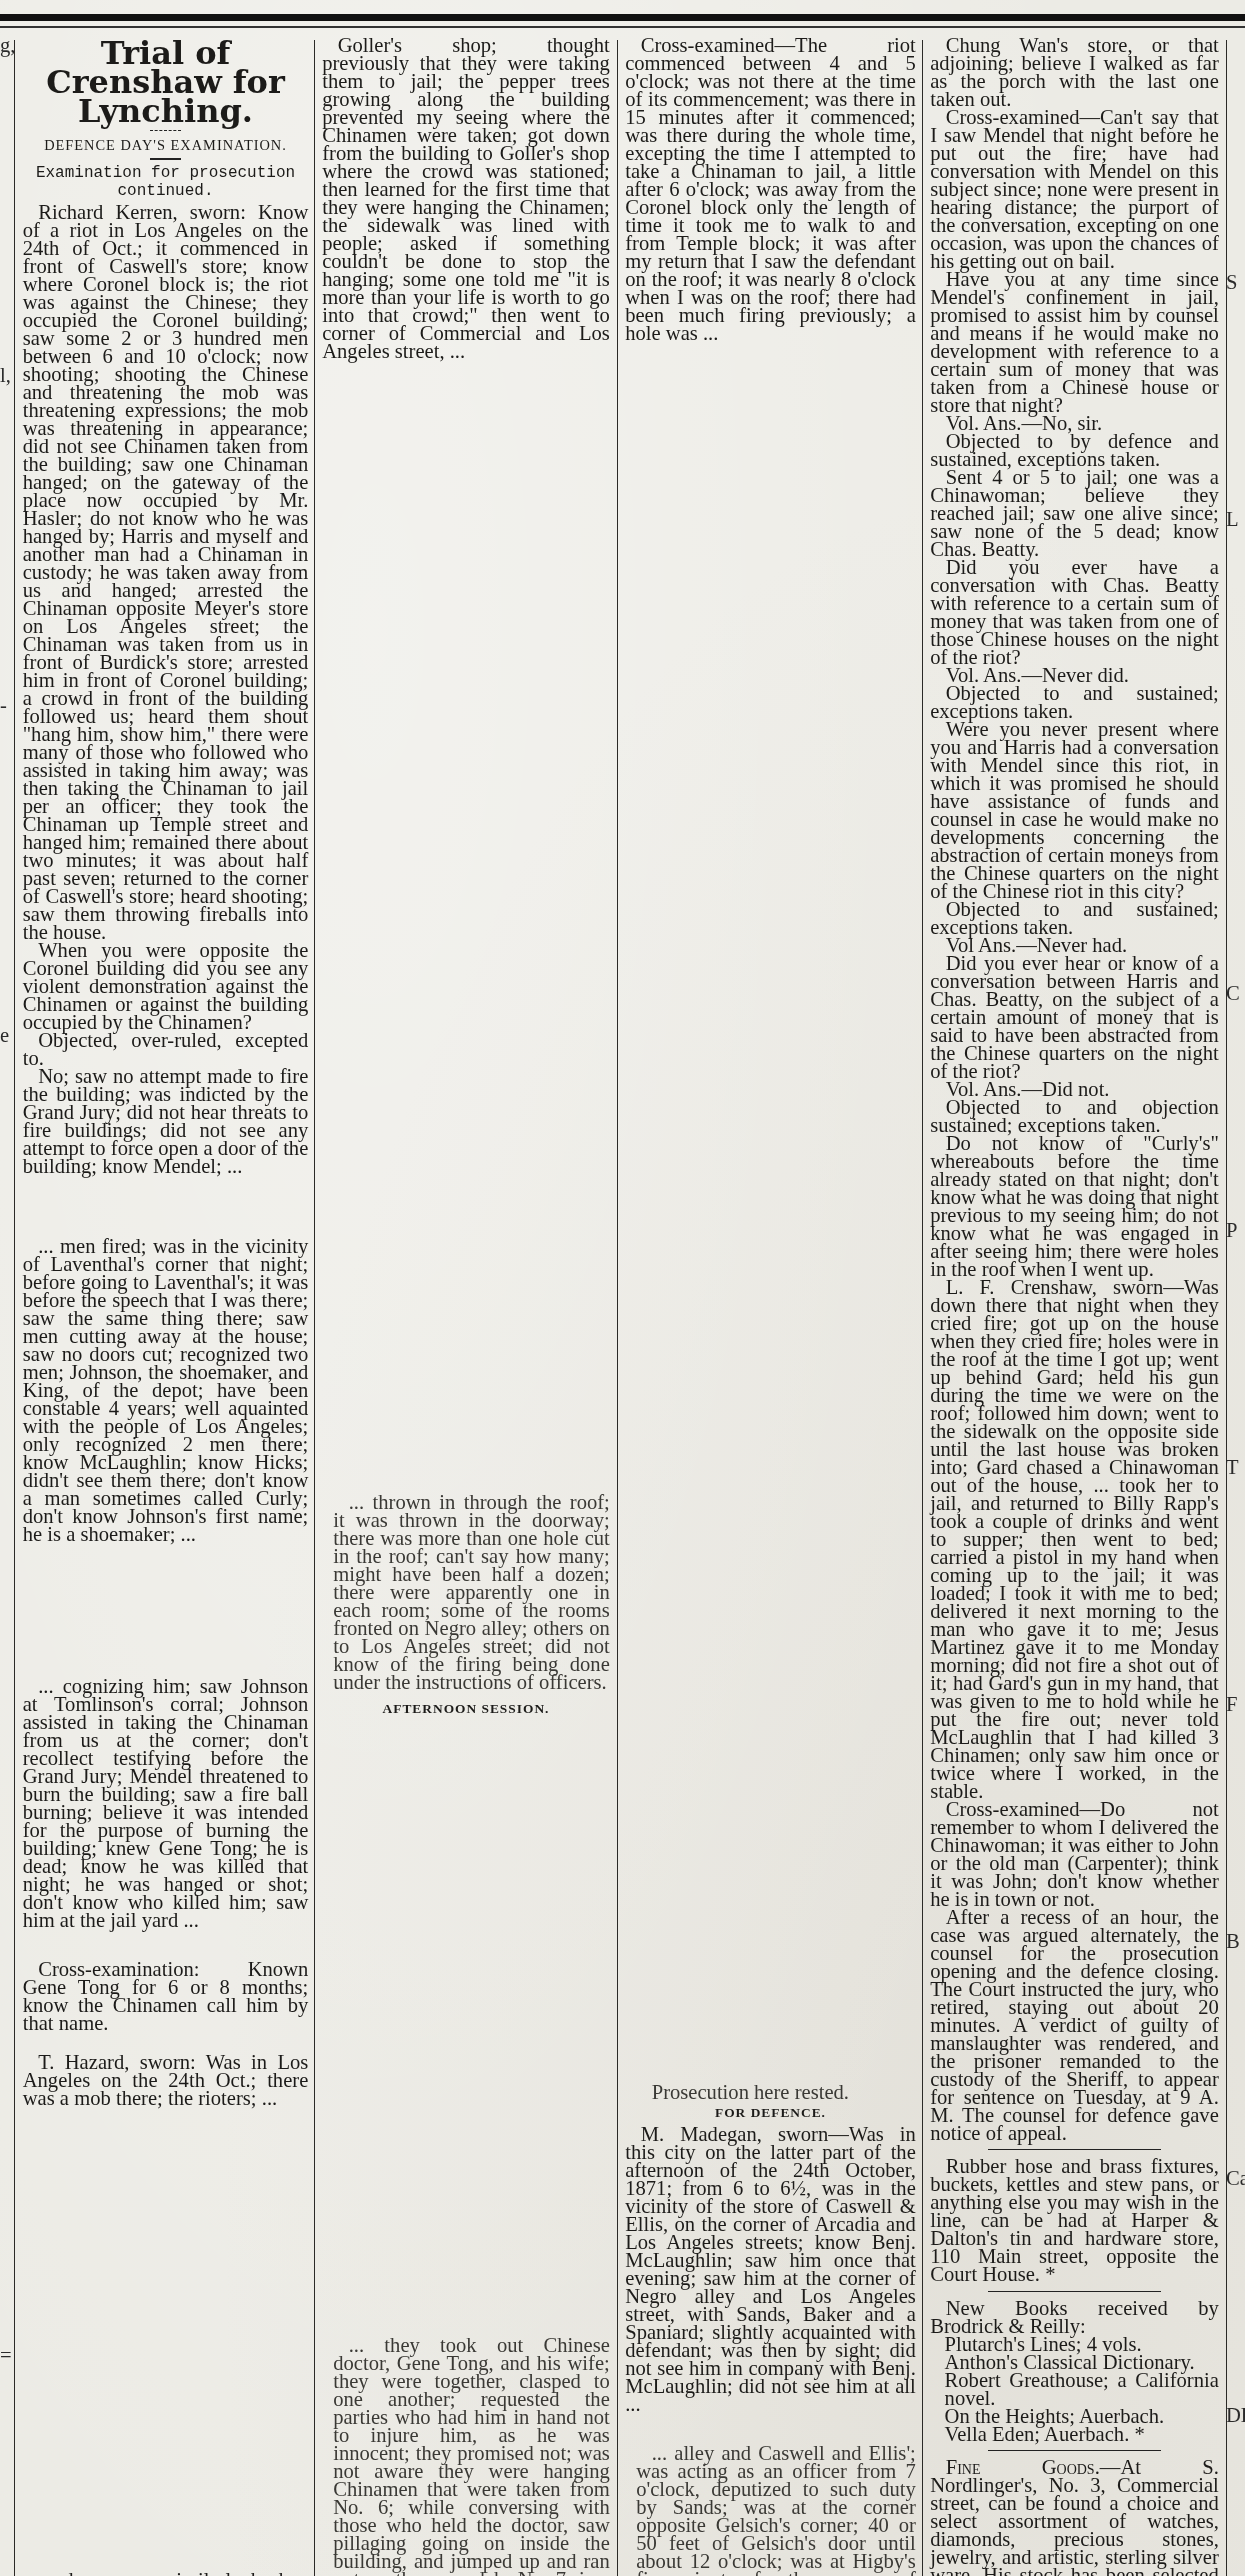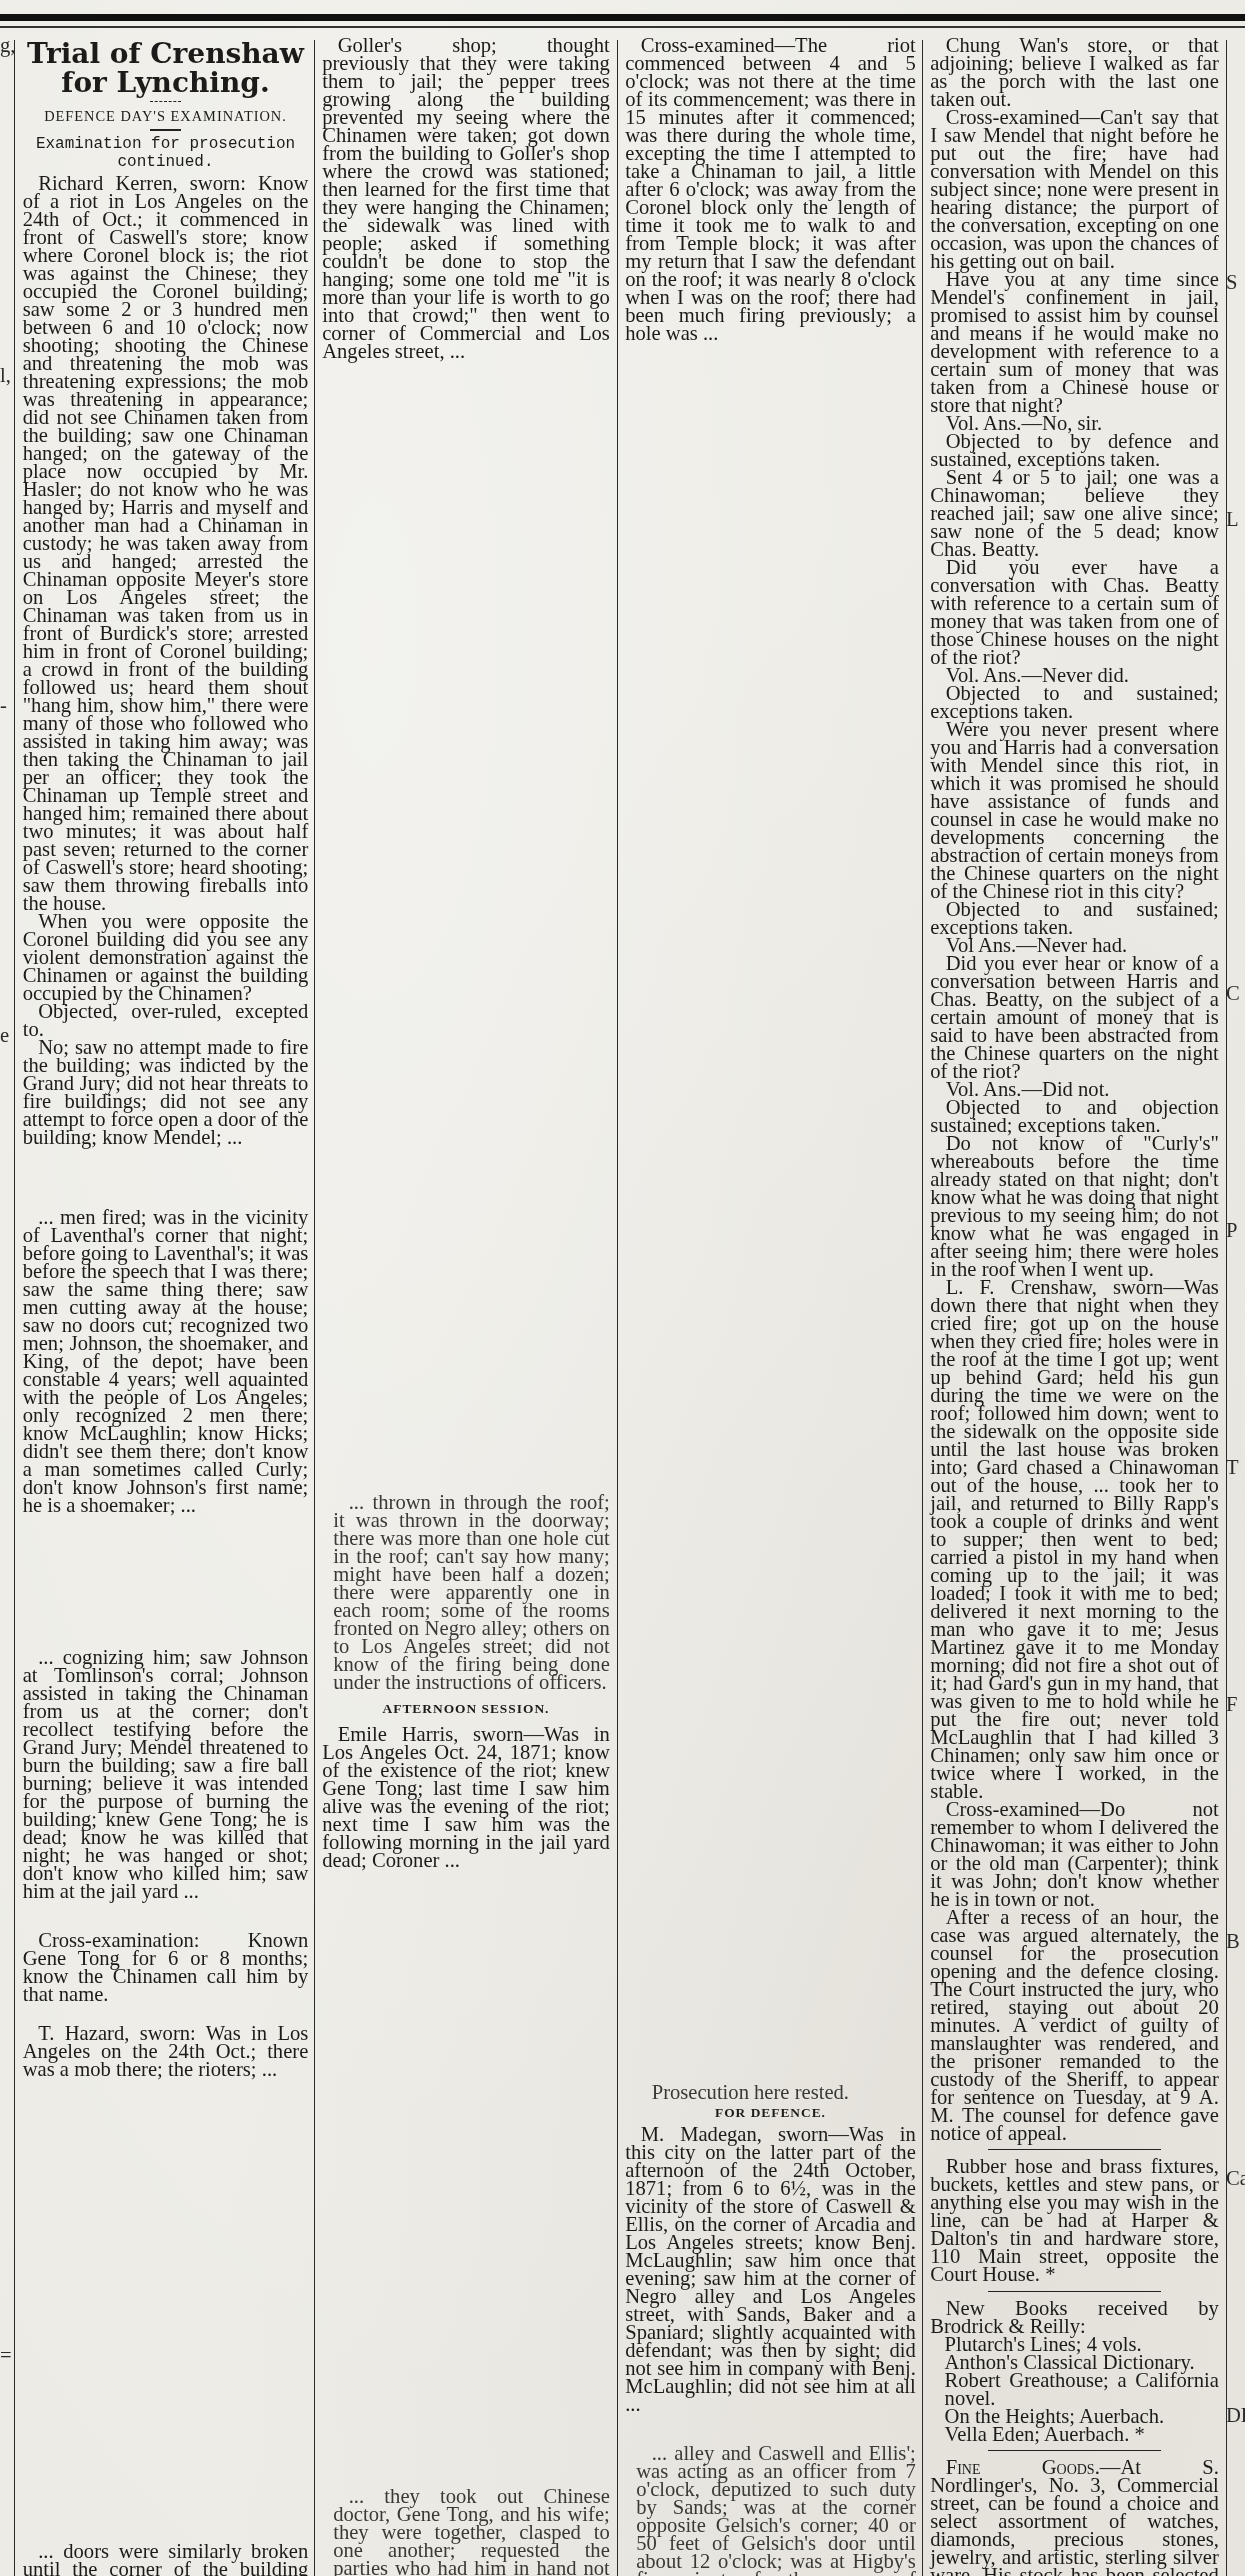--- a/index.html
+++ b/index.html
@@ -54,21 +54,21 @@
   .col-4 { left: 923px; width: 301px; }
   .col-edge-right { left: 1226px; width: 19px; padding: 0; }
   .vrule {
     position: absolute; top: 4.1px;
     width: 1px; height: 3071px;
     background: #2b2a27;
   }
   .headline {
     font-family: "DejaVu Serif", serif;
     font-weight: bold;
-    font-size: 28px;
+    font-size: 32px;
     line-height: 29px;
     text-align: center;
     margin: 3.1px 0 4.1px 0;
   }
   .subhead {
     font-size: 14.4px;
     letter-spacing: 1px;
     text-align: center;
     margin: 5.2px 0 4.1px 0;
   }
@@ -152,21 +152,20 @@
           <p style="margin-top: 20.6px;">T. Hazard, sworn: Was in Los Angeles on the 24th Oct.; there was a mob there; the rioters; ...</p>
           <p style="margin-top: 464px;">... doors were similarly broken until the corner of the building was reached; they got out some 10 or 12 Chinamen; heard several cry out that there was a cellar full of Chinamen; they attempted to get down into it; in prospecting for the cellar, they got to the doors facing Los Angeles street; the doors I first referred to face on Negro alley; they ran out the Chinamen through two doors into the street some 9 or 10 in all; it struck me then that they were hanging the Chinamen down Los Angeles street; heard a noise in the direction of</p>
         </div>
     </div>
     <div class="vrule" style="left:314px"></div>
 
     <div class="col col-2">
       <p>Goller's shop; thought previously that they were taking them to jail; the pepper trees growing along the building prevented my seeing where the Chinamen were taken; got down from the building to Goller's shop where the crowd was stationed; then learned for the first time that they were hanging the Chinamen; the sidewalk was lined with people; asked if something couldn't be done to stop the hanging; some one told me "it is more than your life is worth to go into that crowd;" then went to corner of Commercial and Los Angeles street, ...</p>
       <p class="elided" style="margin-top:1133px">... thrown in through the roof; it was thrown in the doorway; there was more than one hole cut in the roof; can't say how many; might have been half a dozen; there were apparently one in each room; some of the rooms fronted on Negro alley; others on to Los Angeles street; did not know of the firing being done under the instructions of officers.</p>
       <div class="section-head">AFTERNOON SESSION.</div>
-      <p>Emile Harris, sworn—Was in Los Angeles Oct. 24, 1871; know of the existence of the riot; knew Gene Tong; last time I saw him alive was the evening of the riot; next time I saw him was the following morning in the jail yard dead; Coroner ...</p>
       <p class="elided" style="margin-top:618px">... they took out Chinese doctor, Gene Tong, and his wife; they were together, clasped to one another; requested the parties who had him in hand not to injure him, as he was innocent; they promised not; was not aware they were hanging Chinamen that were taken from No. 6; while conversing with those who held the doctor, saw pillaging going on inside the building, and jumped up and ran out on the verandah; No. 7, is a store and restaurant; it was pillaged; the roof had been cut into; when I first went on the roof, the defendant came to me.</p>
     </div>
     <div class="vrule" style="left:617px"></div>
 
     <div class="col col-3">
       <p>Cross-examined—The riot commenced between 4 and 5 o'clock; was not there at the time of its commencement; was there in 15 minutes after it commenced; was there during the whole time, excepting the time I attempted to take a Chinaman to jail, a little after 6 o'clock; was away from the Coronel block only the length of time it took me to walk to and from Temple block; it was after my return that I saw the defendant on the roof; it was nearly 8 o'clock when I was on the roof; there had been much firing previously; a hole was ...</p>
       <p class="noindent elided" style="margin-top:1741px; text-indent:15.5px">Prosecution here rested.</p>
       <div class="section-head" style="margin:3.1px 0 3.1px 0">FOR DEFENCE.</div>
       <p>M. Madegan, sworn—Was in this city on the latter part of the afternoon of the 24th October, 1871; from 6 to 6½, was in the vicinity of the store of Caswell &amp; Ellis, on the corner of Arcadia and Los Angeles streets; know Benj. McLaughlin; saw him once that evening; saw him at the corner of Negro alley and Los Angeles street, with Sands, Baker and a Spaniard; slightly acquainted with defendant; was then by sight; did not see him in company with Benj. McLaughlin; did not see him at all ...</p>
       <p class="elided" style="margin-top:31px">... alley and Caswell and Ellis'; was acting as an officer from 7 o'clock, deputized to such duty by Sands; was at the corner opposite Gelsich's corner; 40 or 50 feet of Gelsich's door until about 12 o'clock; was at Higby's five minutes for the purpose of sending word home to inform my folks of my whereabouts; know Mendel; saw him that night; he was running around Negro alley; did not recognize many of those at Gelsich's corner; there were 14 or 15 present; recognized Sands, Bryant, McLaughlin and ...</p>

